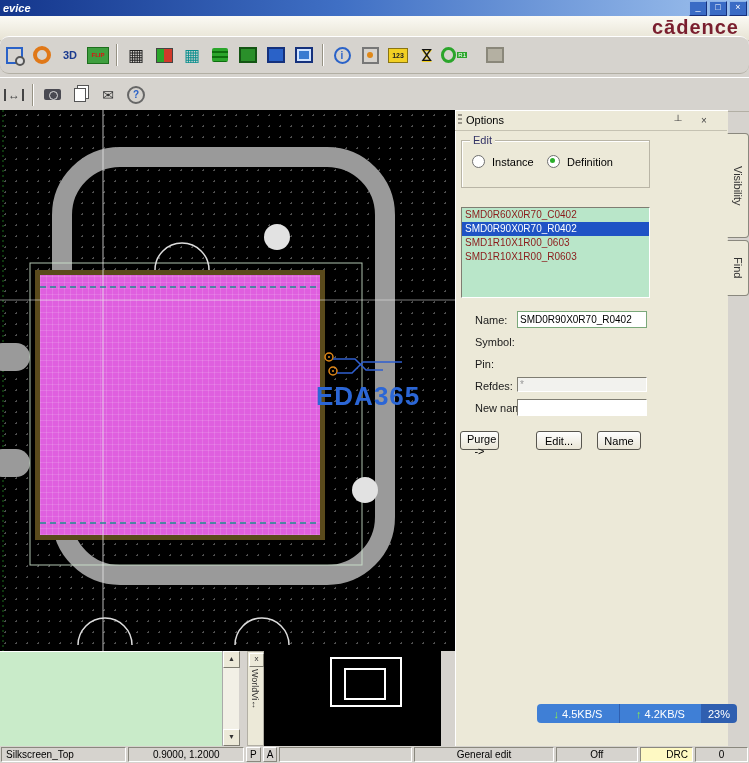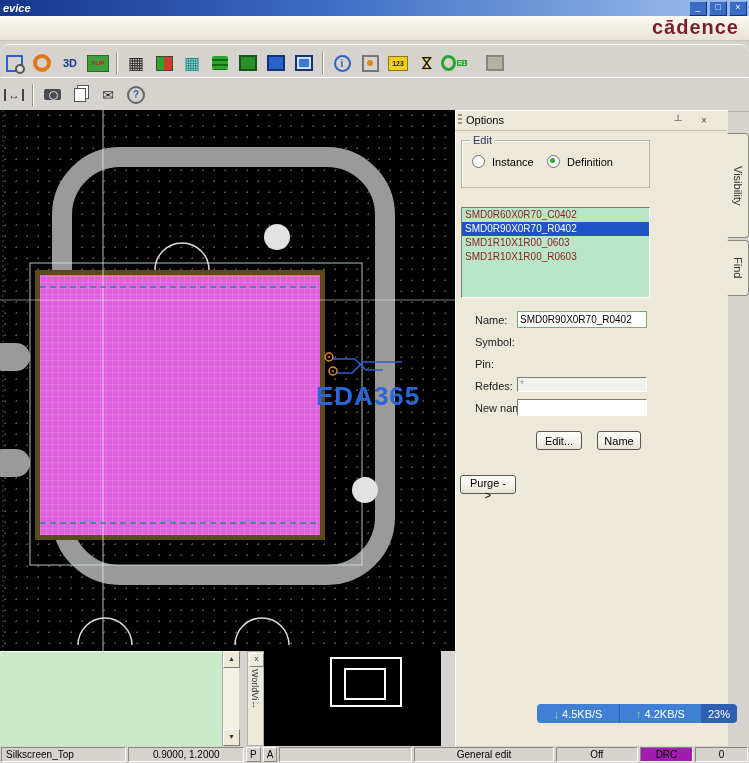--- a/index.html
+++ b/index.html
@@ -76,41 +76,41 @@
   .netspeed{left:537px;top:704px;width:200px;height:19px;display:flex;align-items:stretch;
     border-radius:4px;overflow:hidden;font-size:11px;color:#fff;}
   .nseg{background:#3f7fd6;display:flex;align-items:center;justify-content:center;gap:3px;}
   .narrow{color:#8df04a;font-weight:bold;}
   .npct{background:#2f5fb0;display:flex;align-items:center;justify-content:center;width:36px;}
   
   .statusbar{left:0;top:746px;width:749px;height:17px;background:#d6d3ce;display:flex;}
   .scell{border:1px solid;border-color:#8a887e #fff #fff #8a887e;height:13px;line-height:13px;
     padding:0 4px;margin:1px 1px 0 1px;font-size:10px;white-space:nowrap;overflow:hidden;}
   .pbtn{border-color:#fff #8a887e #8a887e #fff;padding:0 3px;}
-  .drc{background:#a21caf;text-align:center;}
+  .drc{background:#fef9c3;text-align:right;}
 </style>
 </head>
 <body>
 
 <div id="root">
 
   <div class="abs titlebar">
     <span class="titletext">evice</span>
     <span class="winbtns">
       <span class="winbtn">_</span>
       <span class="winbtn">□</span>
       <span class="winbtn">×</span>
     </span>
   </div>
 
   <div class="abs brandbar">
     <span class="cadence">cādence</span>
   </div>
 
-  <div class="abs tbar" style="top:44px;height:36px;border-radius:9px;">
+  <div class="abs tbar" style="top:36px;height:36px;border-radius:9px;">
     <div class="tbtn">
       <span class="sq" style="width:13px;height:13px;border:2px solid #2a62c8;position:relative;">
         <span style="position:absolute;right:-4px;bottom:-4px;width:6px;height:6px;border:2px solid #555;border-radius:50%;background:#ddd;"></span>
       </span>
     </div>
     <div class="tbtn">
       <span class="sq" style="width:10px;height:10px;border:4px solid #e07818;border-radius:50%;"></span>
     </div>
     <div class="tbtn">
       <b style="color:#1a3a8f;font-size:11px;">3D</b>
@@ -245,21 +245,21 @@
 
   <span class="abs flabel" style="left:462px;top:314px;">Name:</span>
   <input class="abs tinput nameinput" style="left: 517px; top: 311px; width: 130px; height: 17px;" value="SMD0R90X0R70_R0402">
   <span class="abs flabel" style="left:462px;top:336px;">Symbol:</span>
   <span class="abs flabel" style="left:462px;top:358px;">Pin:</span>
   <span class="abs flabel" style="left:462px;top:380px;">Refdes:</span>
   <input class="abs tinput" style="left: 517px; top: 377px; width: 130px; height: 15px; background: rgb(242, 242, 238); color: rgb(153, 153, 153);" value="*">
   <span class="abs flabel" style="left:462px;top:402px;">New name:</span>
   <input class="abs tinput" style="left: 517px; top: 399px; width: 130px; height: 17px;" value="">
 
-  <button class="abs btn" style="left:460px;top:431px;width:56px;margin-top:44px;">Purge -&gt;</button>
+  <button class="abs btn" style="left:460px;top:431px;width:39px;">Purge -&gt;</button>
   <button class="abs btn" style="left:536px;top:431px;width:46px;">Edit...</button>
   <button class="abs btn" style="left:597px;top:431px;width:44px;">Name</button>
 
   <div class="abs vtab" style="left:727px;top:133px;width:20px;height:103px;">
     <span>Visibility</span>
   </div>
   <div class="abs vtab" style="left:727px;top:240px;width:20px;height:54px;">
     <span>Find</span>
   </div>
 

